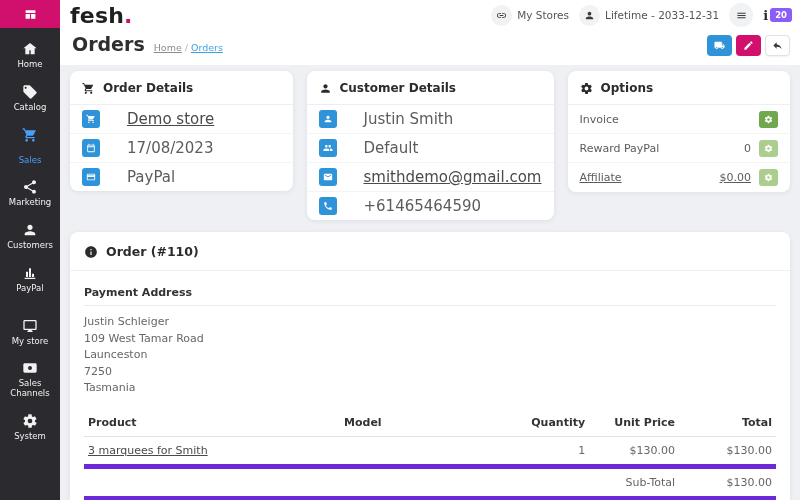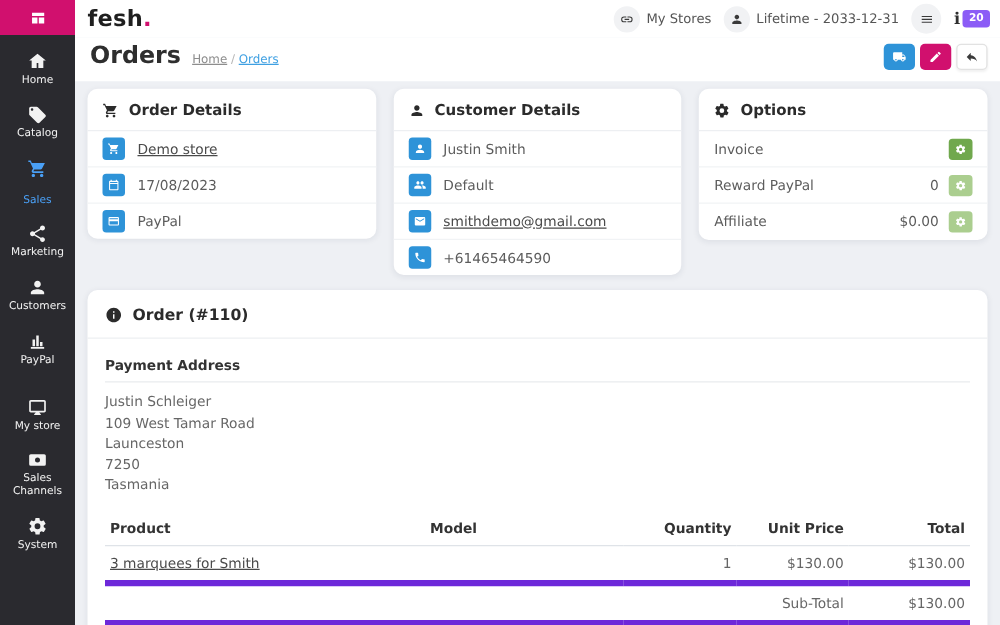--- a/index.html
+++ b/index.html
@@ -12,21 +12,21 @@
   .logo-block { height:28px; background:#d1106e; display:flex; align-items:center; justify-content:center; color:#fff; cursor:pointer; }
   .side-nav { padding-top:6px; }
   .side-item { display:flex; flex-direction:column; align-items:center; gap:3px; padding:7px 2px; color:#f2f2f2; font-size:8.5px; text-align:center; line-height:1.15; cursor:pointer; }
   .side-item svg { width:16px; height:16px; }
   .side-item.active { color:#4aa0f6;gap:13px; }
   .side-item.spaced { margin-top:10px; }
 
   
   .main { margin-left:60px; }
   .topbar { height:30px; background:#fff; display:flex; align-items:center; justify-content:space-between; padding:0 8px 0 10px; }
-  .brand { font-size:18px; font-weight:bold; color:#1f1f1f; letter-spacing:.2px; cursor:pointer; }
+  .brand { font-size:22px; font-weight:bold; color:#1f1f1f; letter-spacing:.2px; cursor:pointer; }
   .brand .dot { color:#d1106e; }
   .topbar-right { display:flex; align-items:center; gap:10px; }
   .tb-group { display:flex; align-items:center; gap:5px; font-size:10.5px; color:#555; cursor:pointer; }
   .tb-circle { width:21px; height:21px; border-radius:50%; background:#f1f2f4; display:flex; align-items:center; justify-content:center; color:#3a3a3a; }
   .tb-circle svg { width:11px; height:11px; }
   .notif { display:flex; align-items:center; gap:2px; cursor:pointer; }
   .notif-i { font-weight:bold; font-size:13px; color:#2f2f2f; font-family:"DejaVu Serif","Liberation Serif",serif; }
   .badge { background:#8b5cf6; color:#fff; font-size:8.5px; font-weight:bold; padding:2px 5px; border-radius:3px; }
 
   .page-header { background:#fff; display:flex; align-items:flex-start; justify-content:space-between; padding:3px 10px 9px 12px; }
@@ -43,27 +43,27 @@
   .act-blue { background:#2e93d8; color:#fff; }
   .act-pink { background:#d1106e; color:#fff; }
   .act-white { background:#fff; color:#3a3a3a; border:1px solid #e2e2e2; box-shadow:0 1px 2px rgba(0,0,0,.06); }
 
   
   .content { padding:6px 10px 10px; }
   .cards-row { display:flex; gap:14px; align-items:flex-start; }
   .card { flex:1; background:#fff; border-radius:8px; box-shadow:0 1px 5px rgba(25,35,60,.08); }
   .card-header { display:flex; align-items:center; gap:8px; padding:10px 12px 9px; font-size:12px; font-weight:bold; color:#2b2b2b; border-bottom:1px solid #edeff2; }
   .card-header svg { width:13px; height:13px; color:#2b2b2b; }
-  .card-row { display:flex; align-items:center; gap:10px; padding:5px 12px; border-bottom:1px solid #f1f3f5; font-size:11px; color:#5c5c5c; min-height:28px; }
+  .card-row { display:flex; align-items:center; gap:27px; padding:5px 12px; border-bottom:1px solid #f1f3f5; font-size:15px; color:#5c5c5c; min-height:28px; }
   .card-row:last-child { border-bottom:none; }
   .sq-icon { flex:0 0 18px; width:18px; height:18px; border-radius:3px; background:#2e93d8; color:#fff; display:flex; align-items:center; justify-content:center; }
   .sq-icon svg { width:10px; height:10px; }
   .row-link { color:#4a4a4a; text-decoration:underline; cursor:pointer; }
   .opt-row { display:flex; align-items:center; justify-content:space-between; padding:5px 12px; border-bottom:1px solid #f1f3f5; font-size:11px; color:#5c5c5c; min-height:29px; }
-  .opt-row:last-child { border-bottom:none; }
+  .opt-row:last-child { border-bottom:none;text-decoration:underline; }
   .opt-right { display:flex; align-items:center; gap:8px; }
   .green-btn { width:19px; height:17px; border:none; border-radius:3px; background:#70a84d; color:#fff; display:flex; align-items:center; justify-content:center; cursor:pointer; }
   .green-btn svg { width:9px; height:9px; }
   .green-btn.muted { background:#abce8f; }
 
   
   .order-card { margin-top:12px; background:#fff; border-radius:8px; box-shadow:0 1px 5px rgba(25,35,60,.08); min-height:292px; }
   .order-header { display:flex; align-items:center; gap:8px; padding:12px 14px 11px; font-size:12.5px; font-weight:bold; color:#2b2b2b; border-bottom:1px solid #edeff2; }
   .order-header svg { width:14px; height:14px; }
   .order-body { padding:6px 14px 12px; }

